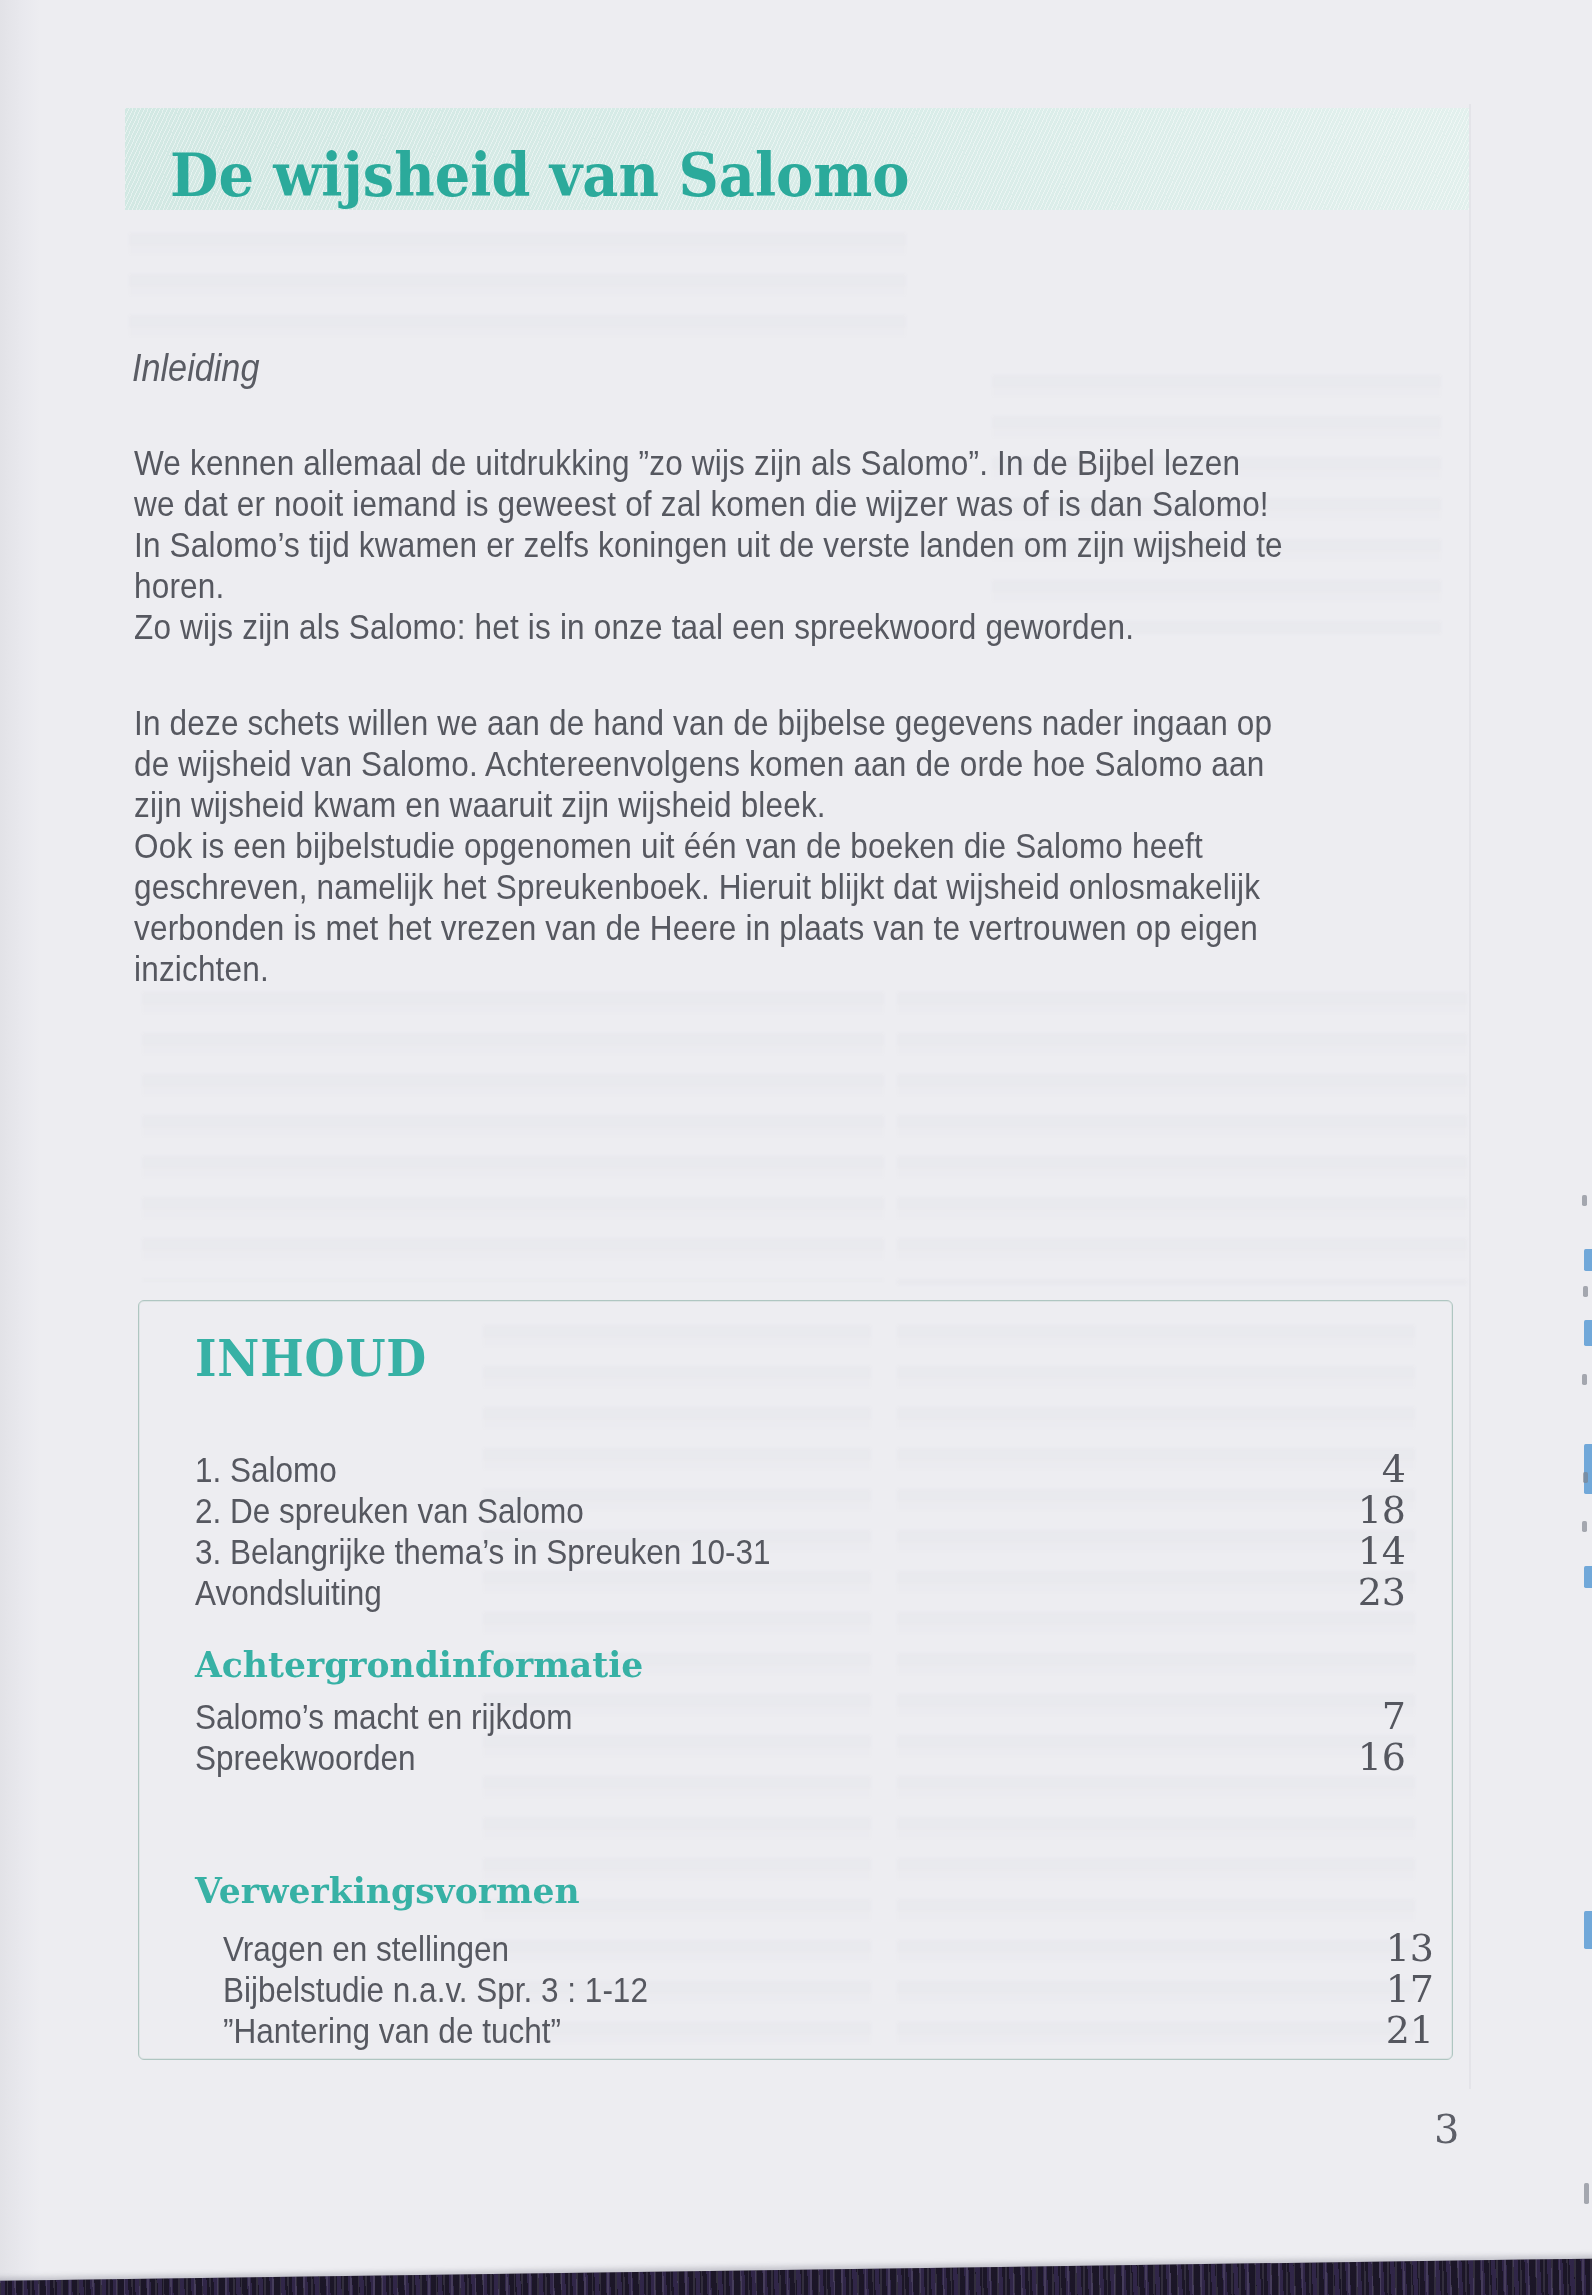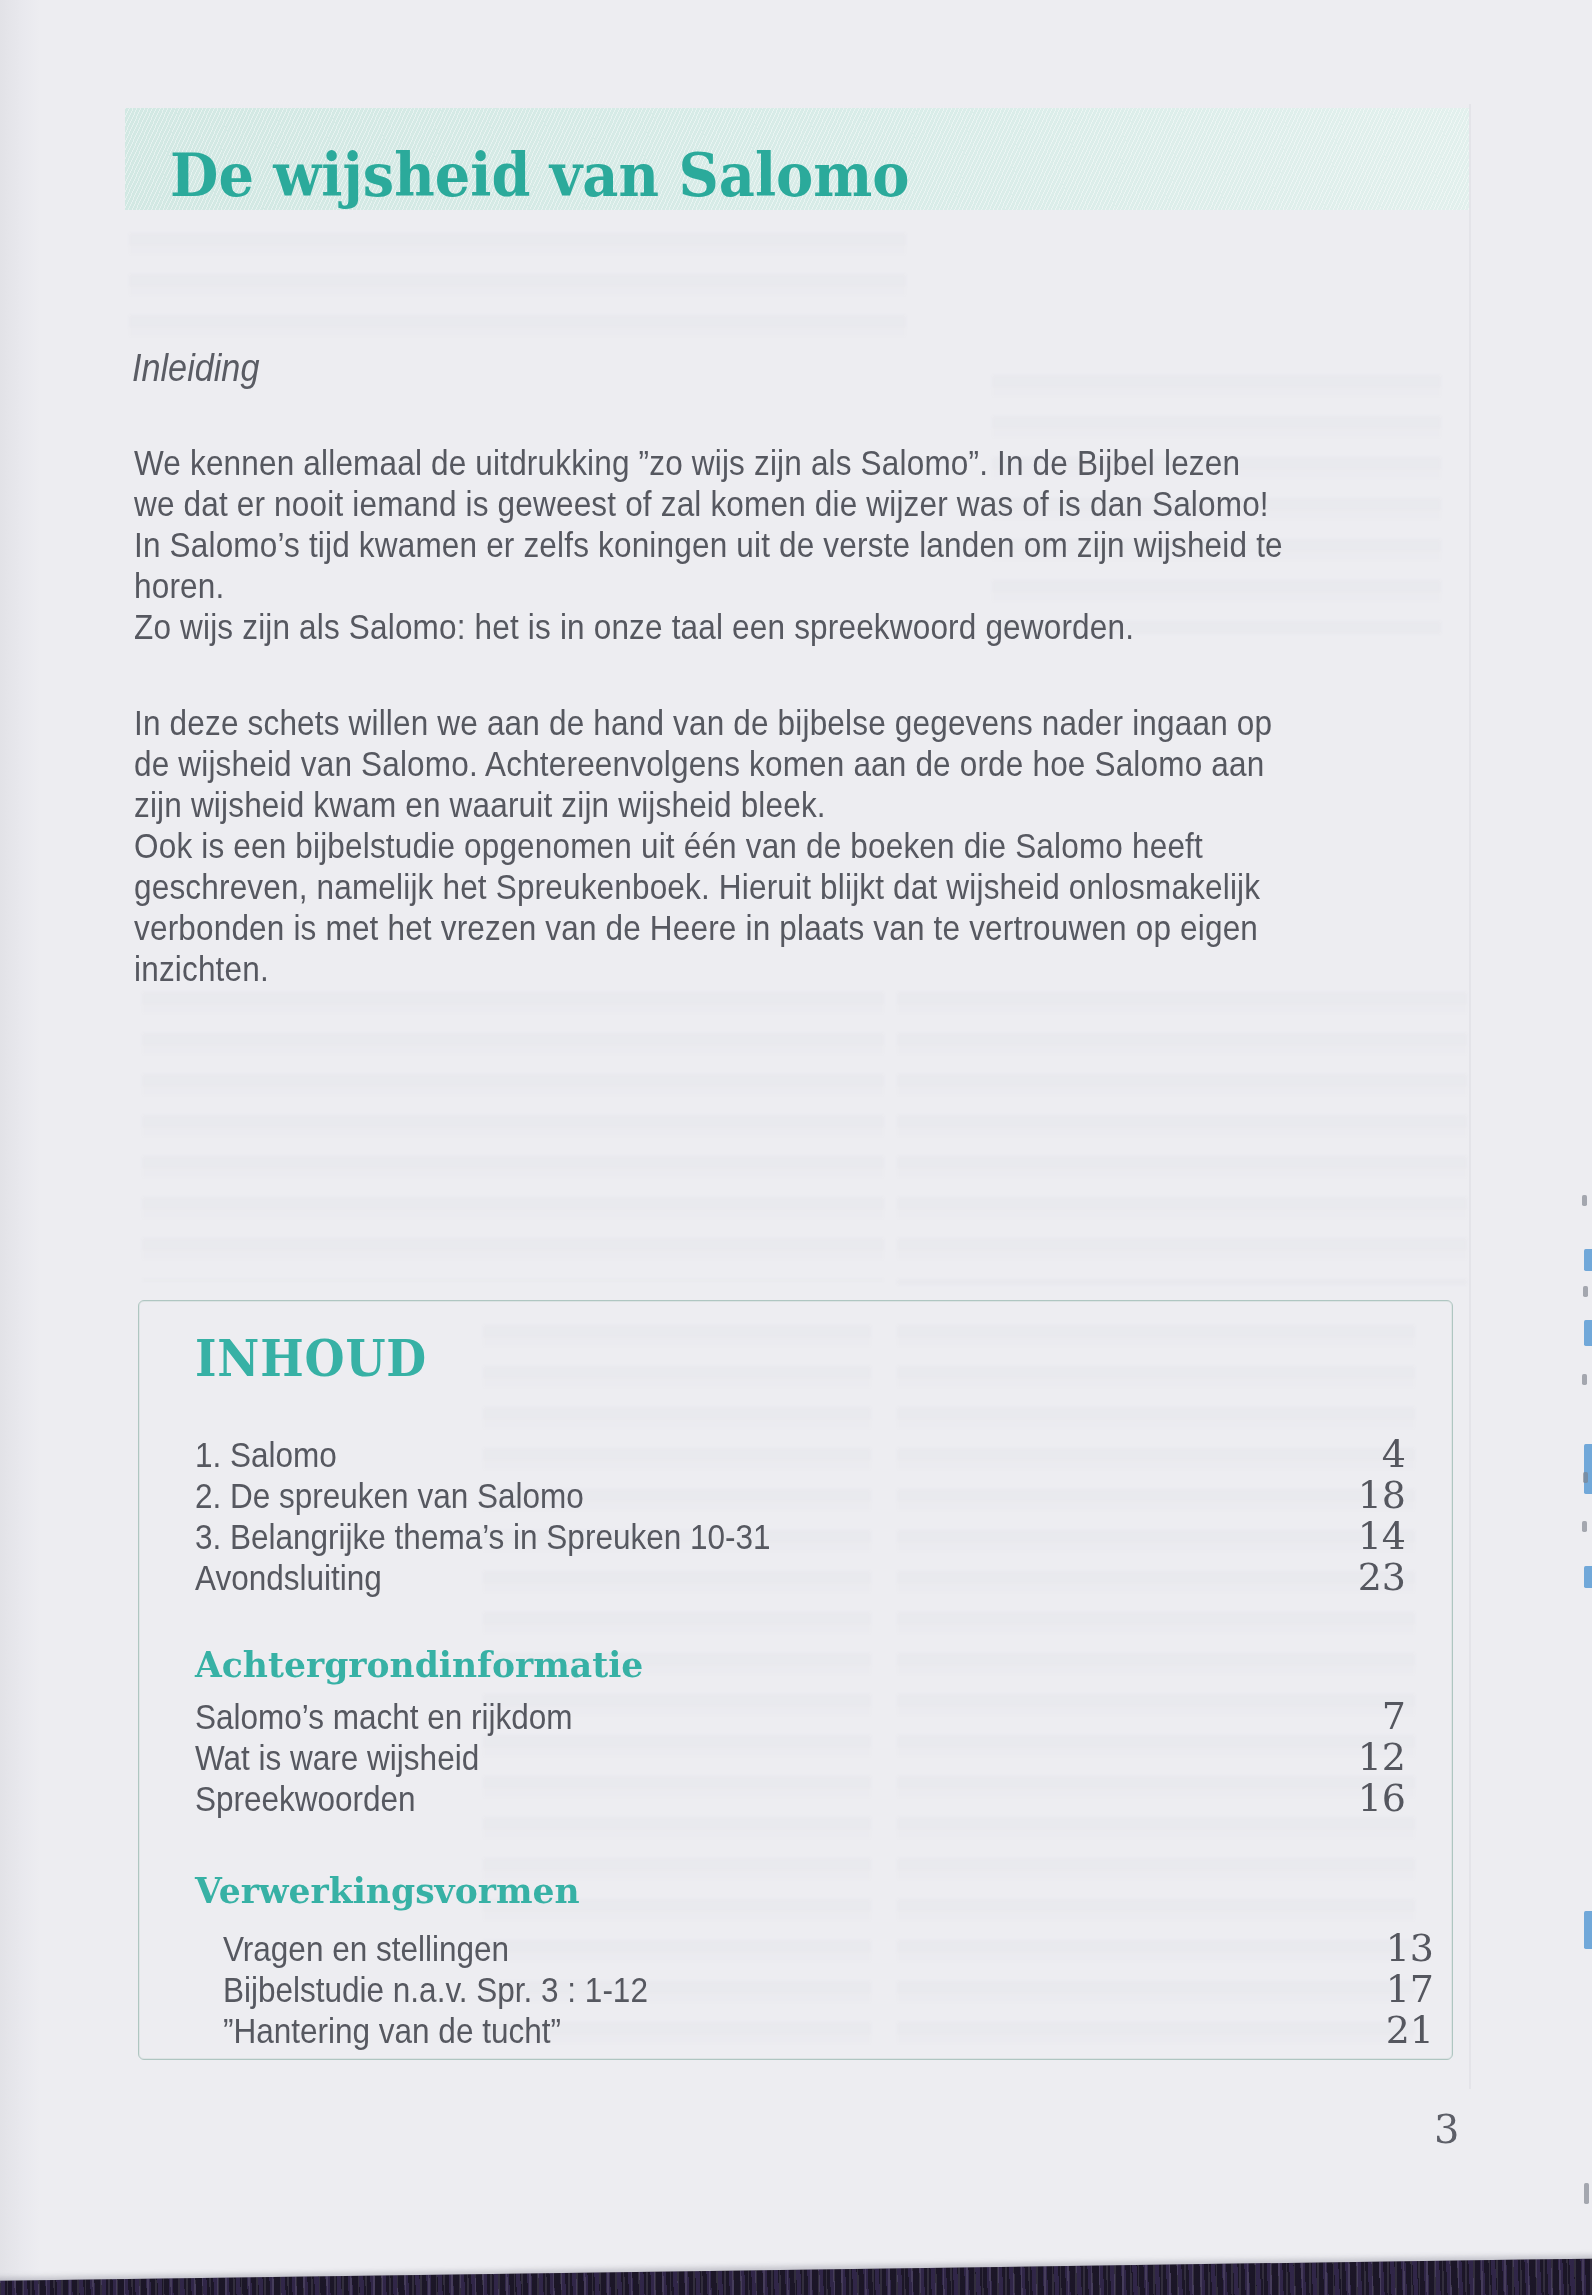--- a/index.html
+++ b/index.html
@@ -68,21 +68,21 @@
     border:1.7px solid #afc6c1;border-radius:6px;
     box-shadow:inset 0 0 0 0.9px rgba(175,198,193,0.25);
   }
   .toc-heading{
     position:absolute;left:56px;top:28px;
     font-family:"DejaVu Serif", serif;font-weight:700;
     font-size:50px;color:#37b1a5;letter-spacing:0.9px;white-space:nowrap;
     transform:scaleX(0.92);transform-origin:0 0;
   }
   .toc-list{position:absolute;left:56px;width:1211px;}
-  .toc-main{top:131px;text-align:right;}
+  .toc-main{top:146px;text-align:right;}
   .toc-sec1-items{top:393px;}
   .toc-sec2-items{top:625px;margin-left:28px;}
   .toc-row{display:flex;justify-content:space-between;align-items:baseline;height:41px;}
   .toc-label{
     font-size:35px;color:#565860;white-space:nowrap;
     transform:scaleX(0.9);transform-origin:0 50%;
   }
   .toc-page{
     font-family:"DejaVu Serif", serif;font-size:38px;color:#55575f;
   }
@@ -166,24 +166,20 @@
     </div>
 
   <div class="toc-sub-heading toc-sub1">Achtergrondinformatie</div>
   <div class="toc-list toc-sec1-items">
 
       <div class="toc-row">
         <span class="toc-label">Salomo’s macht en rijkdom</span>
         <span class="toc-page">7</span>
       </div>
 
-      <div class="toc-row">
-        <span class="toc-label">Wat is ware wijsheid</span>
-        <span class="toc-page">12</span>
-      </div>
 
       <div class="toc-row">
         <span class="toc-label">Spreekwoorden</span>
         <span class="toc-page">16</span>
       </div>
     </div>
 
   <div class="toc-sub-heading toc-sub2">Verwerkingsvormen</div>
   <div class="toc-list toc-sec2-items">
 

